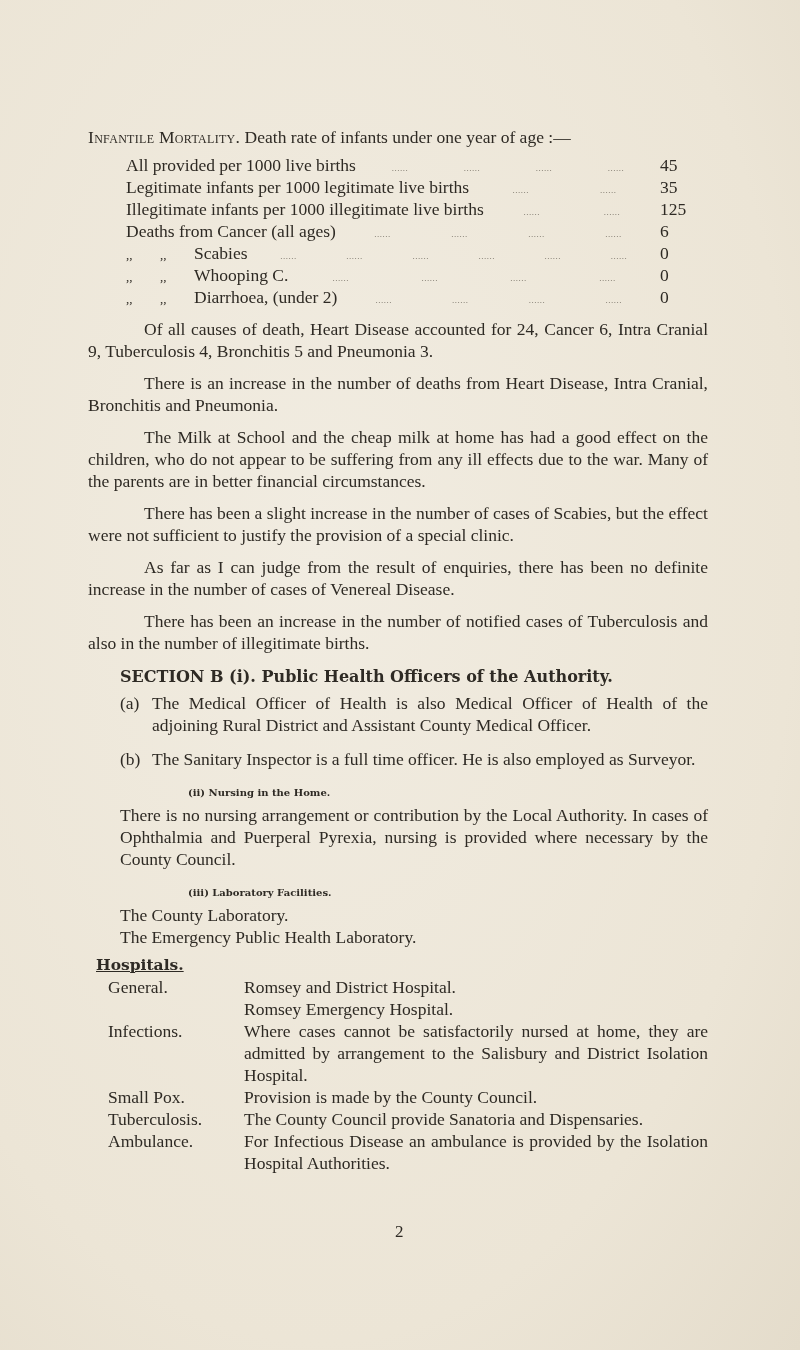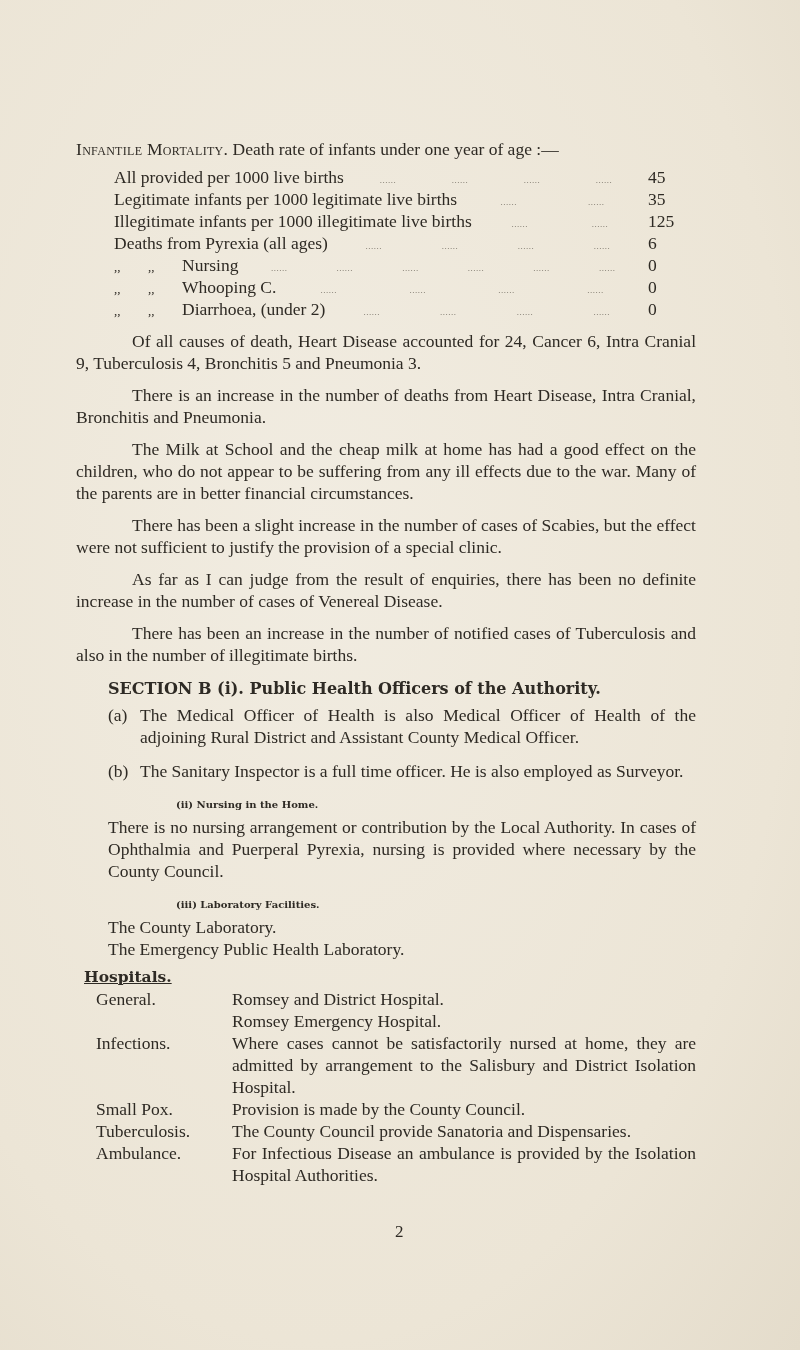--- a/index.html
+++ b/index.html
@@ -7,21 +7,21 @@
     width: 800px; height: 1350px; overflow: hidden;
     background: #ede7d9;
     font-family: "Liberation Serif", "DejaVu Serif", serif;
     color: #2e2a24;
     position: relative;
   }
   .page {
     position: absolute; left: 0; top: 0; width: 800px; height: 1350px;
     background: radial-gradient(ellipse at 40% 40%, #f1ece1 0%, #ece5d6 70%, #e4dccb 100%);
   }
-  .content { position: absolute; left: 76px; top: 126px; width: 620px; font-size: 17.5px; line-height: 22px; margin-top: 12px; }
+  .content { position: absolute; left: 88px; top: 126px; width: 620px; font-size: 17.5px; line-height: 22px; }
   .heading { font-size: 17.5px; margin-bottom: 6px; white-space: nowrap; }
   .sc { font-variant: small-caps; letter-spacing: 0.3px; }
   .stats { margin-left: 38px; width: 570px; }
   .stat-row { display: flex; align-items: baseline; height: 22px; }
   .stat-label { white-space: nowrap; }
   .ditto { display: inline-block; width: 34px; font-size: 13px; }
   .leader { flex: 1; display: flex; justify-content: space-around; padding: 0 8px; font-size: 9px; letter-spacing: 0.5px; color: #6a645a; }
   .stat-value { width: 36px; text-align: left; }
   p { margin: 10px 0 0 0; text-align: justify; text-indent: 56px; }
   .section-title { margin-top: 12px; font-family: "DejaVu Serif", serif; font-weight: bold; font-size: 16px; margin-left: 32px; }
@@ -69,31 +69,31 @@
       </div>
       <div class="stat-row">
         <span class="stat-label">Illegitimate infants per 1000 illegitimate live births</span>
         <span class="leader">
             <span>......</span>
             <span>......</span>
           </span>
         <span class="stat-value">125</span>
       </div>
       <div class="stat-row">
-        <span class="stat-label">Deaths from Pyrexia (all ages)</span>
+        <span class="stat-label">Deaths from Cancer (all ages)</span>
         <span class="leader">
             <span>......</span>
             <span>......</span>
             <span>......</span>
             <span>......</span>
           </span>
         <span class="stat-value">6</span>
       </div>
       <div class="stat-row">
-        <span class="stat-label"><span class="ditto">,,</span><span class="ditto">,,</span><span>Nursing</span></span>
+        <span class="stat-label"><span class="ditto">,,</span><span class="ditto">,,</span><span>Scabies</span></span>
         <span class="leader">
             <span>......</span>
             <span>......</span>
             <span>......</span>
             <span>......</span>
             <span>......</span>
             <span>......</span>
           </span>
         <span class="stat-value">0</span>
       </div>

